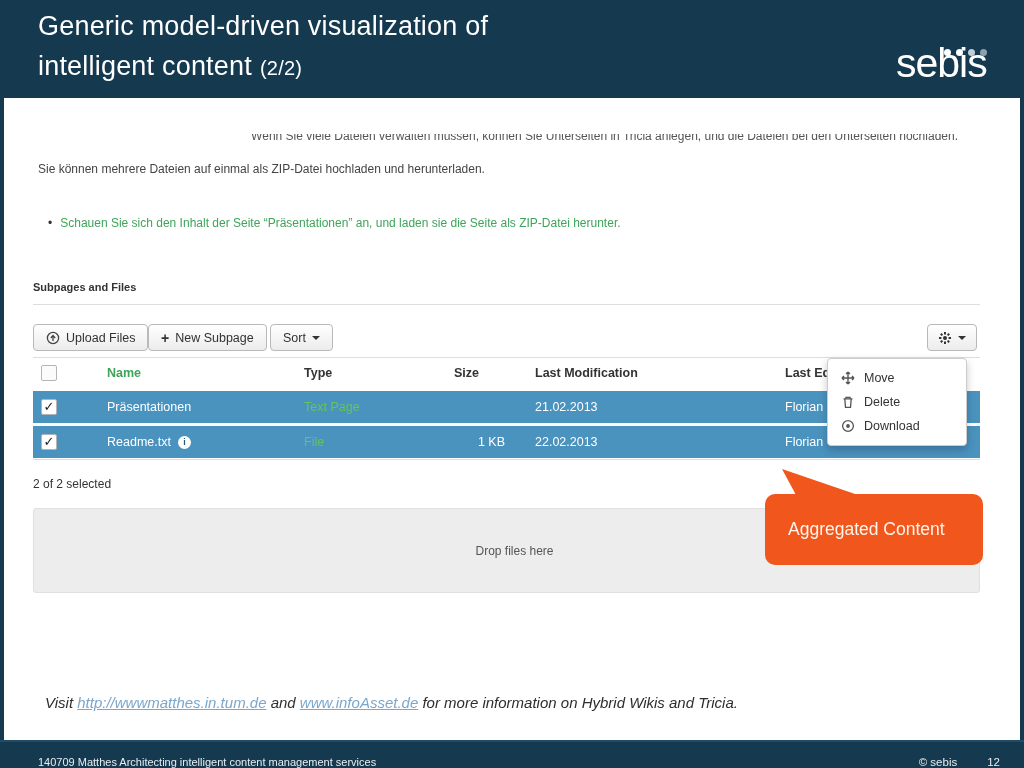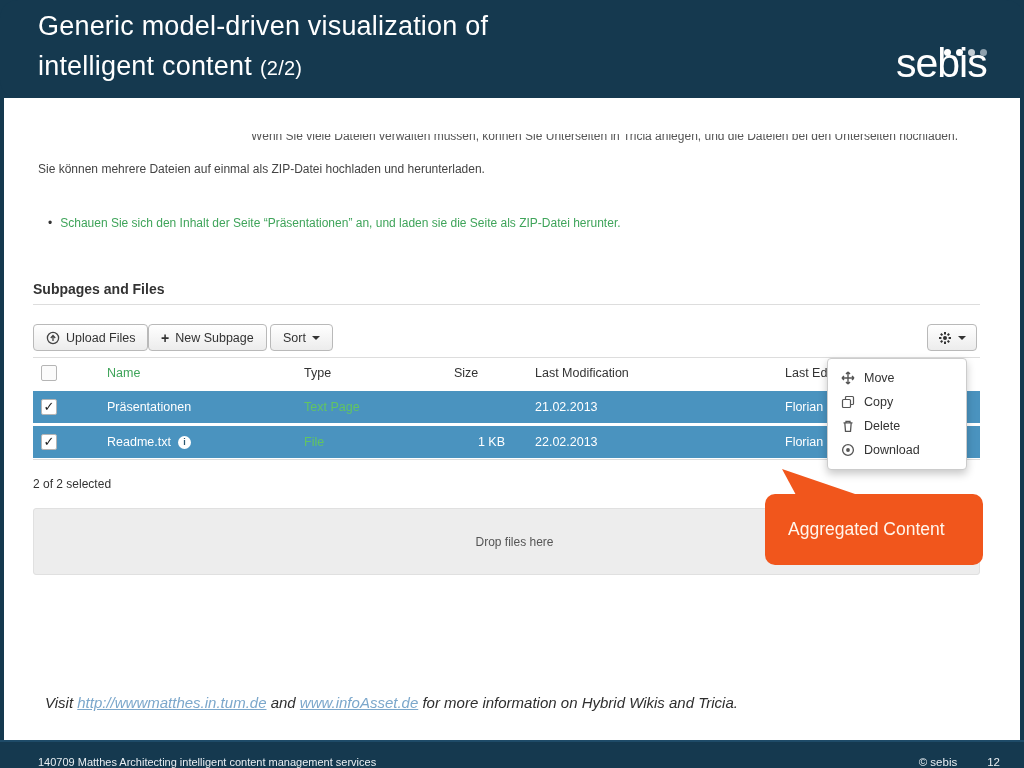--- a/index.html
+++ b/index.html
@@ -18,35 +18,35 @@
   
   .content { position:absolute; left:4px; top:98px; width:1016px; height:642px; background:#fff; }
 
   .clip-line { position:absolute; left:34px; top:36px; width:920px; height:14px; overflow:hidden; }
   .clip-line span { display:block; margin-top:-5px; font-size:12px; color:#555;text-align:right; }
   .intro2 { position:absolute; left:34px; top:64px; font-size:12px; color:#444; }
   .bullet-line { position:absolute; left:44px; top:118px; font-size:12px; }
   .bullet-dot { color:#333; margin-right:8px; }
   .bullet-text { color:#3FA45A; }
 
-  .section-title { position:absolute; left:29px; top:183px; font-size:14px; font-weight:bold; color:#333; }
+  .section-title { position:absolute; left:29px; top:183px; font-size:11px; font-weight:bold; color:#333; }
   .section-rule { position:absolute; left:29px; top:206px; width:947px; border-bottom:1px solid #ddd; }
 
   
   .btn { position:absolute; top:226px; height:27px; display:inline-flex; align-items:center; gap:6px;
          padding:0 12px; font-size:12.5px; color:#333; background:linear-gradient(#ffffff,#ececec);
          border:1px solid #b9b9b9; border-radius:4px; cursor:pointer; }
   .btn svg { display:block; }
   .plus-glyph { font-size:14px; font-weight:bold; color:#333; }
   .caret { width:0; height:0; border-left:4px solid transparent; border-right:4px solid transparent; border-top:4px solid #333; }
 
   
   .table-top { position:absolute; left:29px; top:259px; width:947px; border-top:1px solid #ddd; }
   .thead { position:absolute; left:29px; top:260px; width:947px; height:31px; }
-  .thead .cell { position:absolute; top:8px; font-size:12.5px; font-weight:normal; color:#333; white-space:nowrap; }
+  .thead .cell { position:absolute; top:8px; font-size:12.5px; font-weight:bold; color:#333; white-space:nowrap; }
   .checkbox { position:absolute; left:8px; top:7px; width:16px; height:16px; background:#fbfbfb;
               border:1px solid #b5b5b5; border-radius:2px; text-align:center; line-height:14px;
               font-size:13px; color:#1c1c1c; cursor:pointer; }
   .row { position:absolute; left:29px; width:947px; height:32px; background:#4A93BF; }
   .row .cell { position:absolute; top:0; line-height:32px; font-size:12.5px; color:#fff; white-space:nowrap; }
   .row .checkbox { top:8px; background:#fff; }
   .c-name { left:74px; }
   .c-type { left:271px; color:#62C462 !important; }
   .c-size { left:390px; width:82px; text-align:right; }
   .c-size-h { left:421px; }
@@ -60,21 +60,21 @@
   
   .gear-btn { left:923px; width:50px; justify-content:center; padding:0; }
   .menu { position:absolute; left:823px; top:260px; width:140px; background:#fff; border:1px solid #ccc;
           border-radius:4px; box-shadow:0 4px 9px rgba(0,0,0,.22); padding:7px 0; z-index:5; }
   .menu-item { display:flex; align-items:center; gap:9px; height:24px; padding-left:13px;
                font-size:12.5px; color:#333; cursor:pointer;text-align:center; }
   .menu-item svg { display:block; }
 
   .sel-status { position:absolute; left:29px; top:379px; font-size:12px; color:#333; }
 
-  .dropzone { position:absolute; left:29px; top:410px; width:947px; height:67px; background:#ededed;
+  .dropzone { position:absolute; left:29px; top:410px; width:947px; height:85px; background:#ededed;
               border:1px solid #e0e0e0; border-radius:3px; display:flex; align-items:center; justify-content:center;padding-left:16px; }
   .dropzone span { font-size:12px; color:#555; }
 
   
   .callout-tail { position:absolute; left:770px; top:370px; z-index:6; }
   .callout { position:absolute; left:761px; top:396px; width:218px; height:71px; background:#F1561C;
              border-radius:10px; z-index:6; display:flex; align-items:center; }
   .callout span { color:#FFF6EC; font-size:17.5px; padding-left:23px; }
 
   
@@ -185,27 +185,20 @@
 
     <div class="menu">
       <div class="menu-item">
         <svg width="14" height="14" viewBox="0 0 14 14">
           <path d="M7 1 V13 M1 7 H13 M7 1 L5 3 M7 1 L9 3 M7 13 L5 11 M7 13 L9 11 M1 7 L3 5 M1 7 L3 9 M13 7 L11 5 M13 7 L11 9" fill="none" stroke="#555" stroke-width="1.4"></path>
         </svg>
         <span>Move</span>
       </div>
       <div class="menu-item">
         <svg width="14" height="14" viewBox="0 0 14 14">
-          <rect x="4.5" y="1.5" width="8" height="8" rx="1" fill="#fff" stroke="#555" stroke-width="1.2"></rect>
-          <rect x="1.5" y="4.5" width="8" height="8" rx="1" fill="#fff" stroke="#555" stroke-width="1.2"></rect>
-        </svg>
-        <span>Copy</span>
-      </div>
-      <div class="menu-item">
-        <svg width="14" height="14" viewBox="0 0 14 14">
           <path d="M2.5 3.8 H11.5 M5 3.8 V2.3 H9 V3.8 M3.8 3.8 L4.5 12.3 H9.5 L10.2 3.8" fill="none" stroke="#555" stroke-width="1.3"></path>
         </svg>
         <span>Delete</span>
       </div>
       <div class="menu-item">
         <svg width="14" height="14" viewBox="0 0 14 14">
           <circle cx="7" cy="7" r="5.4" fill="none" stroke="#555" stroke-width="1.3"></circle>
           <circle cx="7" cy="7" r="1.9" fill="#555"></circle>
         </svg>
         <span>Download</span>

